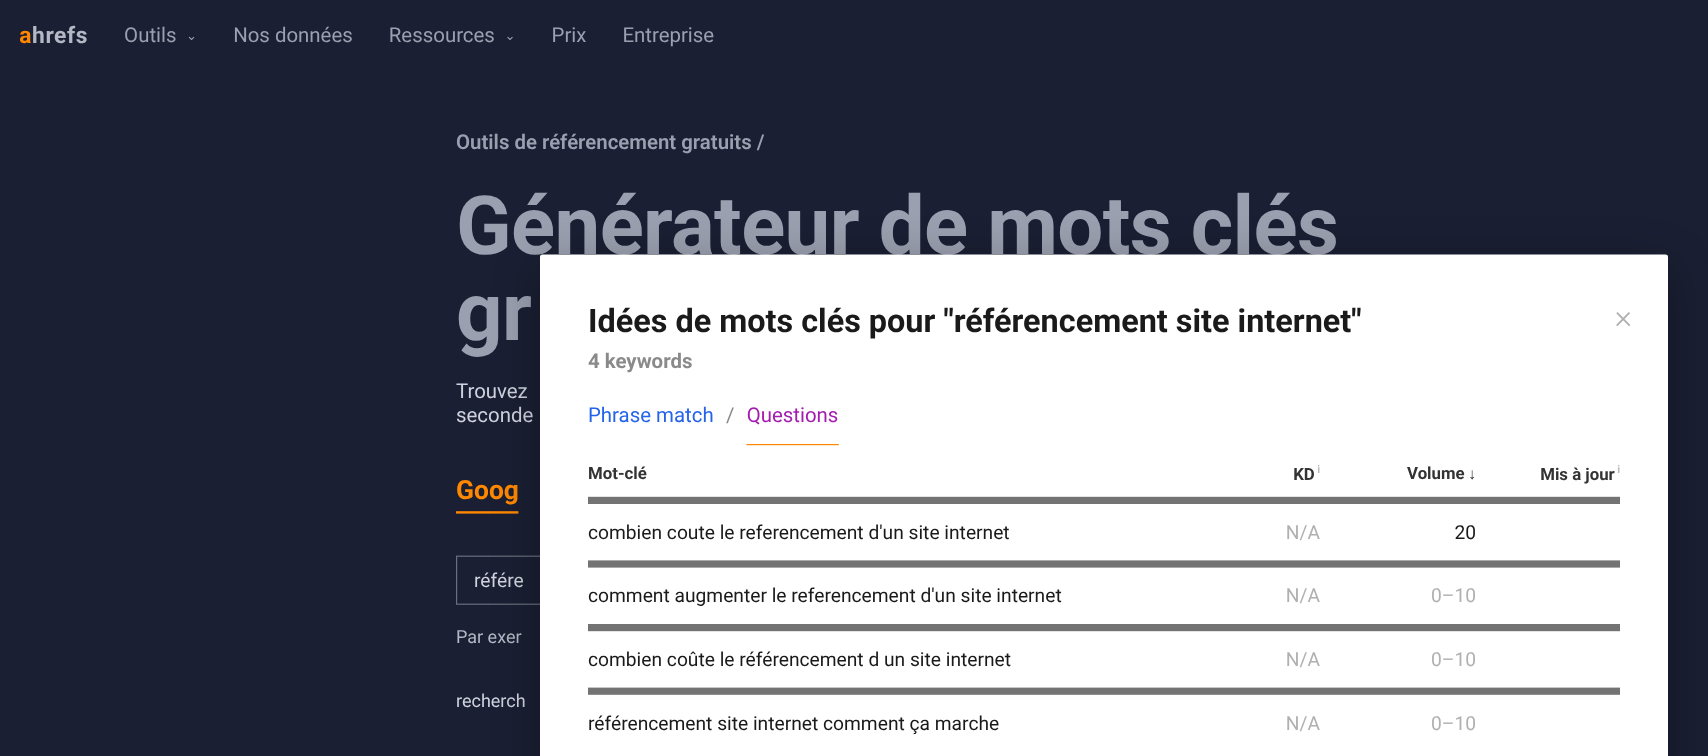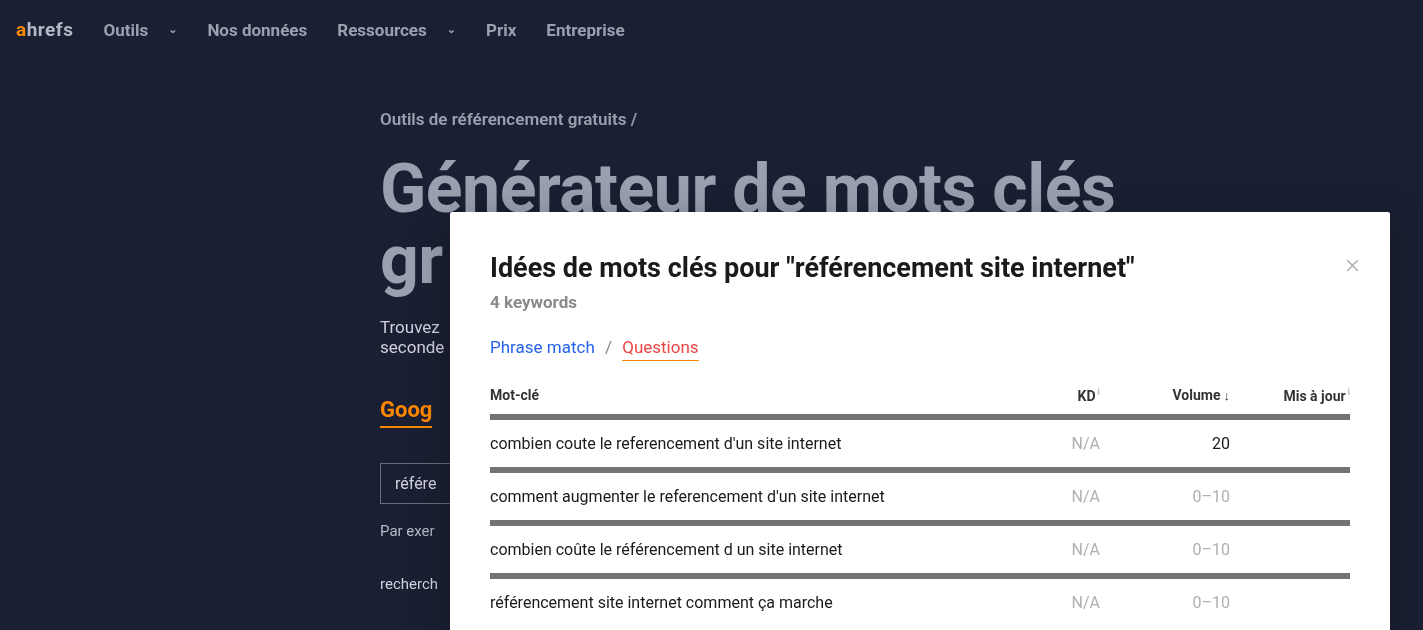--- a/index.html
+++ b/index.html
@@ -33,25 +33,25 @@
     .logo-rest {
       color: #b4b8c5;
     }
     .nav {
       display: flex;
       gap: 30px;
       align-items: center;
     }
     .nav-item {
       font-size: 17px;
-      font-weight: 700;
+      font-weight: 400;
       color: #9ba0b0;
       display: flex;
       align-items: center;
-      gap: 20px;
+      gap: 8px;
       cursor: pointer;
     }
     .chevron-down {
       font-size: 11px;
     }
     .content {
       padding: 50px 0 0 380px;
     }
     .breadcrumb {
       font-size: 17px;
@@ -137,23 +137,23 @@
     }
     .tab-phrase {
       color: #2563eb;
       cursor: pointer;
     }
     .tab-sep {
       color: #888;
       margin: 0 6px;
     }
     .tab-questions {
-      color: #ef4444;
+      color: #a21caf;
       border-bottom: 1px solid #ff8800;
-      padding-bottom: 3px;
+      padding-bottom: 13px;
       cursor: pointer;
     }
     .table-header {
       display: flex;
       padding: 10px 0;
       font-size: 14px;
       font-weight: bold;
       color: #333;
     }
     .col-keyword {

